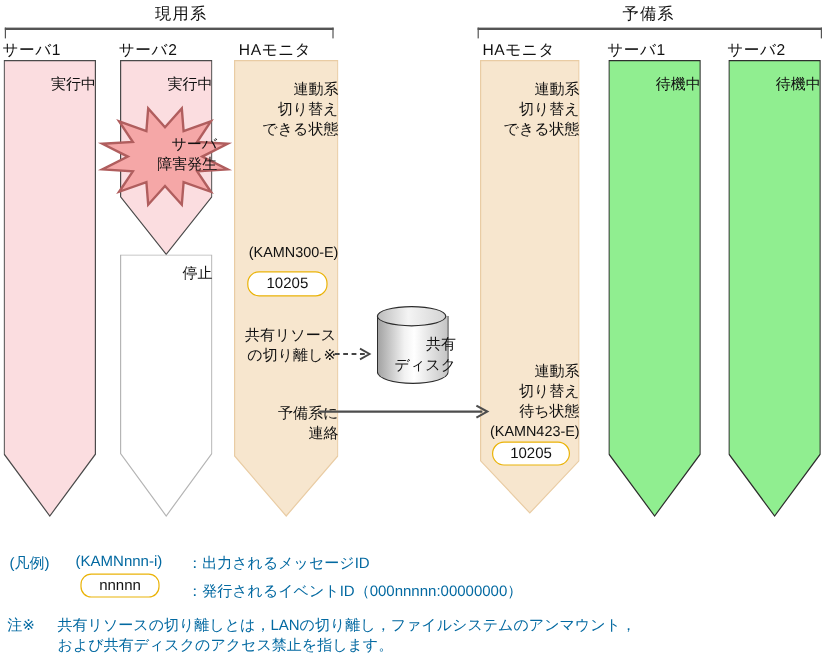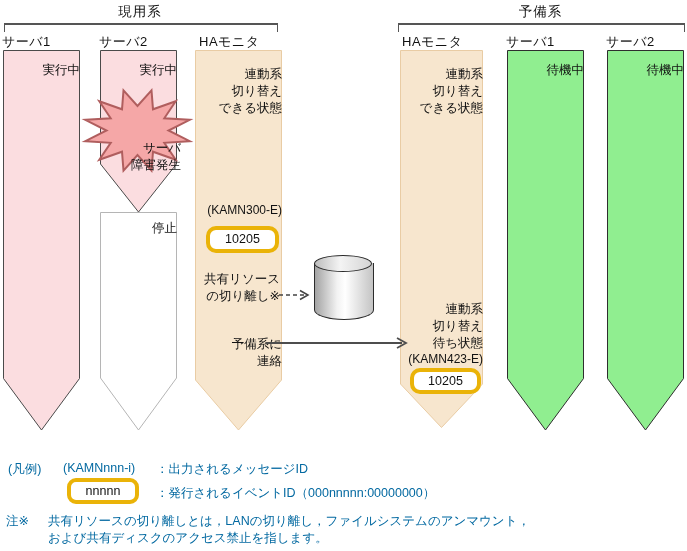--- a/index.html
+++ b/index.html
@@ -8,42 +8,42 @@
     font-family:"Liberation Sans","DejaVu Sans",sans-serif;color:#111;
   }
   .sys-title{position:absolute;top:3px;text-align:center;font-size:13.5px;letter-spacing:1px;}
   .bracket{position:absolute;top:23px;height:7px;border-top:2px solid #555;
            border-left:1px solid #555;border-right:1px solid #555;}
   .col-label{position:absolute;top:33px;width:80px;text-align:left;font-size:13px;letter-spacing:0.5px;}
   .arrow{position:absolute;z-index:1;}
   .txt{position:absolute;text-align:right;white-space:pre-line;line-height:17px;
        font-size:12.5px;color:#111;z-index:4;}
   .small{font-size:12px;line-height:15px;white-space:nowrap;}
-  .pill{position:absolute;background:#fff;border:4px solid #eab308;border-radius:10px;
+  .pill{position:absolute;background:#fff;border:1px solid #eab308;border-radius:10px;
         text-align:center;font-size:12.5px;color:#111;z-index:4;}
   .legend-text{position:absolute;font-size:12.5px;color:#0369a1;white-space:nowrap;z-index:4;}
   #starburst{position:absolute;left:81px;top:86px;z-index:3;}
-  #burst-label{left:95px;top:112px;width:86px;z-index:4;margin-top:28px;}
+  #burst-label{left:95px;top:112px;width:86px;z-index:4;}
   
   #cyl-body{position:absolute;left:314px;top:263px;width:58px;height:56px;z-index:2;
     background:linear-gradient(90deg,#a3a3a3 0%,#f2f2f2 38%,#ffffff 52%,#c4c4c4 100%);
     border-left:1.5px solid #2b2b2b;border-right:1.5px solid #2b2b2b;border-bottom:1.5px solid #2b2b2b;
     border-radius:0 0 50% 50% / 0 0 10px 10px;}
   #cyl-top{position:absolute;left:314px;top:255px;width:58px;height:17px;z-index:3;
     background:linear-gradient(90deg,#bdbdbd 0%,#f4f4f4 45%,#d4d4d4 100%);
     border:1.5px solid #2b2b2b;border-radius:50%;box-sizing:border-box;}
   #disk-label{left:306px;top:279px;width:74px;z-index:4;}
   #connectors{position:absolute;left:0;top:0;z-index:5;pointer-events:none;}
 </style>
 </head>
 <body>
 
 <div id="canvas">
 
-  <div class="sys-title" style="left:4px;width:272px">現用系</div>
+  <div class="sys-title" style="left:15px;width:272px">現用系</div>
   <div class="sys-title" style="left:398px;width:285px">予備系</div>
   <div class="bracket" style="left:4px;width:272px"></div>
   <div class="bracket" style="left:398px;width:285px"></div>
 
   <div class="col-label" style="left:2px">サーバ1</div>
   <div class="col-label" style="left:99px">サーバ2</div>
   <div class="col-label" style="left:199px">HAモニタ</div>
   <div class="col-label" style="left:402px">HAモニタ</div>
   <div class="col-label" style="left:506px">サーバ1</div>
   <div class="col-label" style="left:606px">サーバ2</div>
@@ -102,20 +102,22 @@
 切り替え
 できる状態</div>
   <div class="txt" style="left:400px;top:301px;width:83px">連動系
 切り替え
 待ち状態</div>
   <div class="txt small" style="left:400px;top:352px;width:83px">(KAMN423-E)</div>
   <div class="pill" style="left:410px;top:368px;width:63px;height:18px;line-height:18px">10205</div>
 
   <div id="cyl-body"></div>
   <div id="cyl-top"></div>
+  <div class="txt" id="disk-label">共有
+ディスク</div>
 
   <svg id="connectors" width="687" height="551">
     <line x1="279" y1="295" x2="304" y2="295" stroke="#444" stroke-width="1.5" stroke-dasharray="4 3"></line>
     <polyline points="300,290.5 308,295 300,299.5" fill="none" stroke="#444" stroke-width="1.5"></polyline>
     <line x1="266" y1="343" x2="402" y2="343" stroke="#4d4d4d" stroke-width="2"></line>
     <polyline points="397,338 406,343 397,348" fill="none" stroke="#4d4d4d" stroke-width="1.8"></polyline>
   </svg>
 
   <div class="legend-text" style="left:8px;top:461px">(凡例)</div>
   <div class="legend-text" style="left:63px;top:461px">(KAMNnnn-i)</div>

